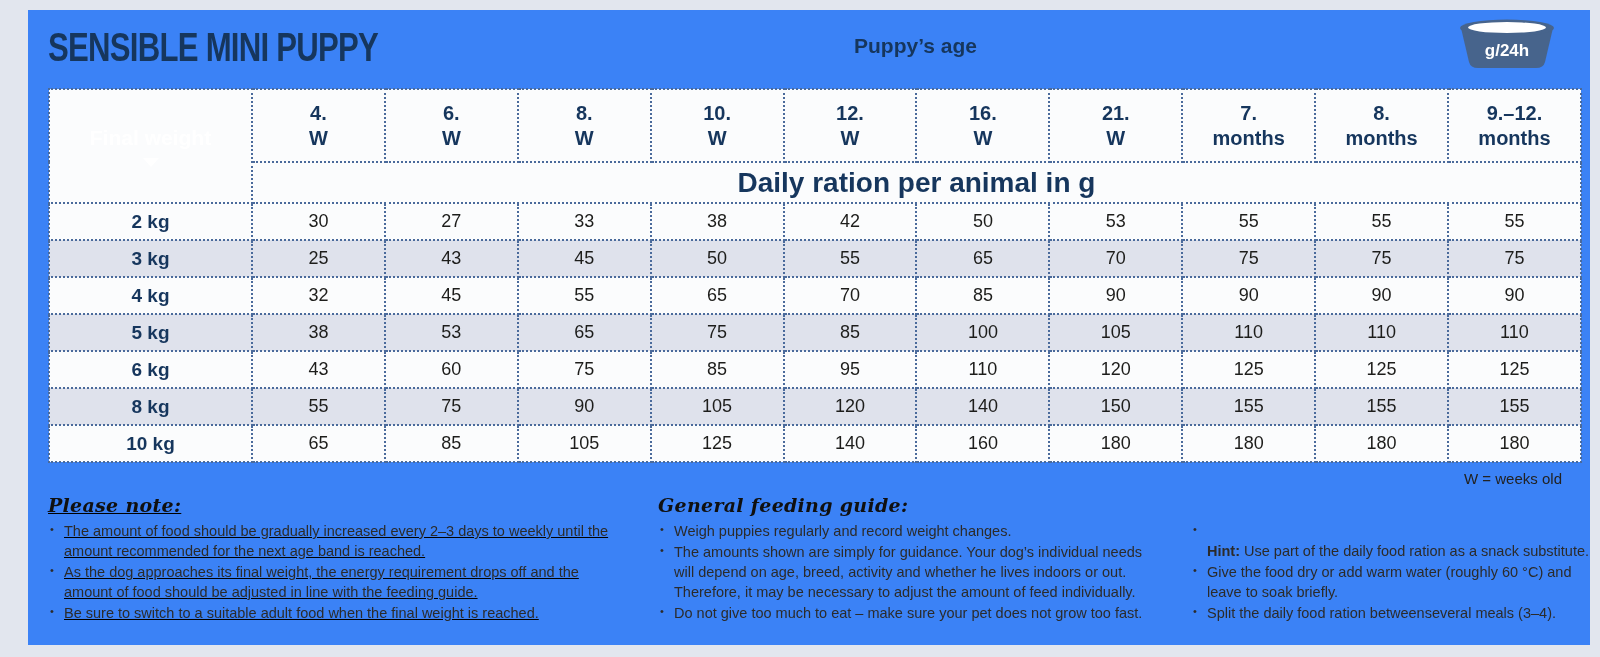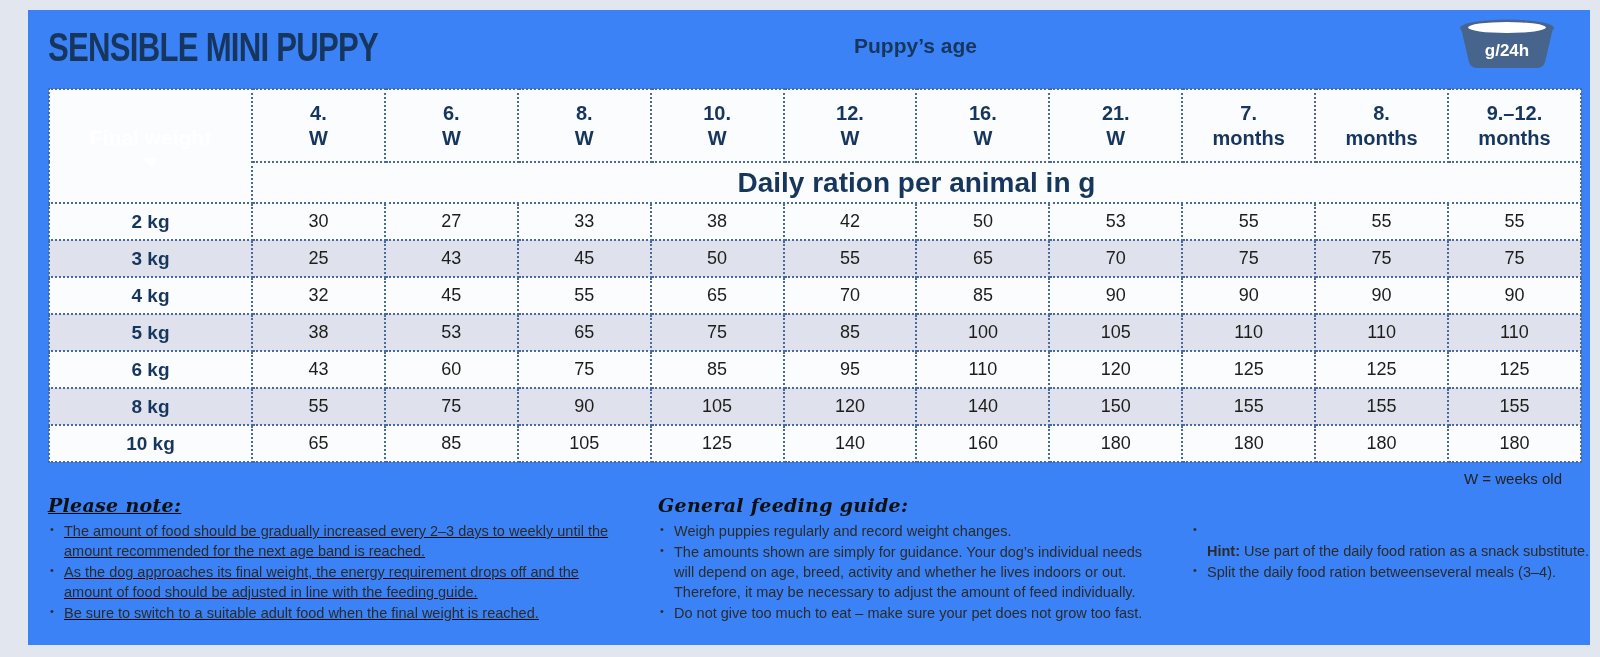--- a/index.html
+++ b/index.html
@@ -280,18 +280,19 @@
       <ul class="bullets">
         <li>Weigh puppies regularly and record weight changes.</li>
         <li>The amounts shown are simply for guidance. Your dog’s individual needs will depend on age, breed, activity and whether he lives indoors or out. Therefore, it may be necessary to adjust the amount of feed individually.</li>
         <li>Do not give too much to eat – make sure your pet does not grow too fast.</li>
       </ul>
     </div>
 
     <div class="note-col-c">
       <ul class="bullets">
         <li><br><span class="bold">Hint:</span><span> Use part of the daily food ration as a snack substitute.</span></li>
+        <li>Give the food dry or add warm water (roughly 60 °C) and leave to soak briefly.</li>
         <li>Split the daily food ration betweenseveral meals (3–4).</li>
       </ul>
     </div>
 
   </div>
 </div>
 
 </body></html>

